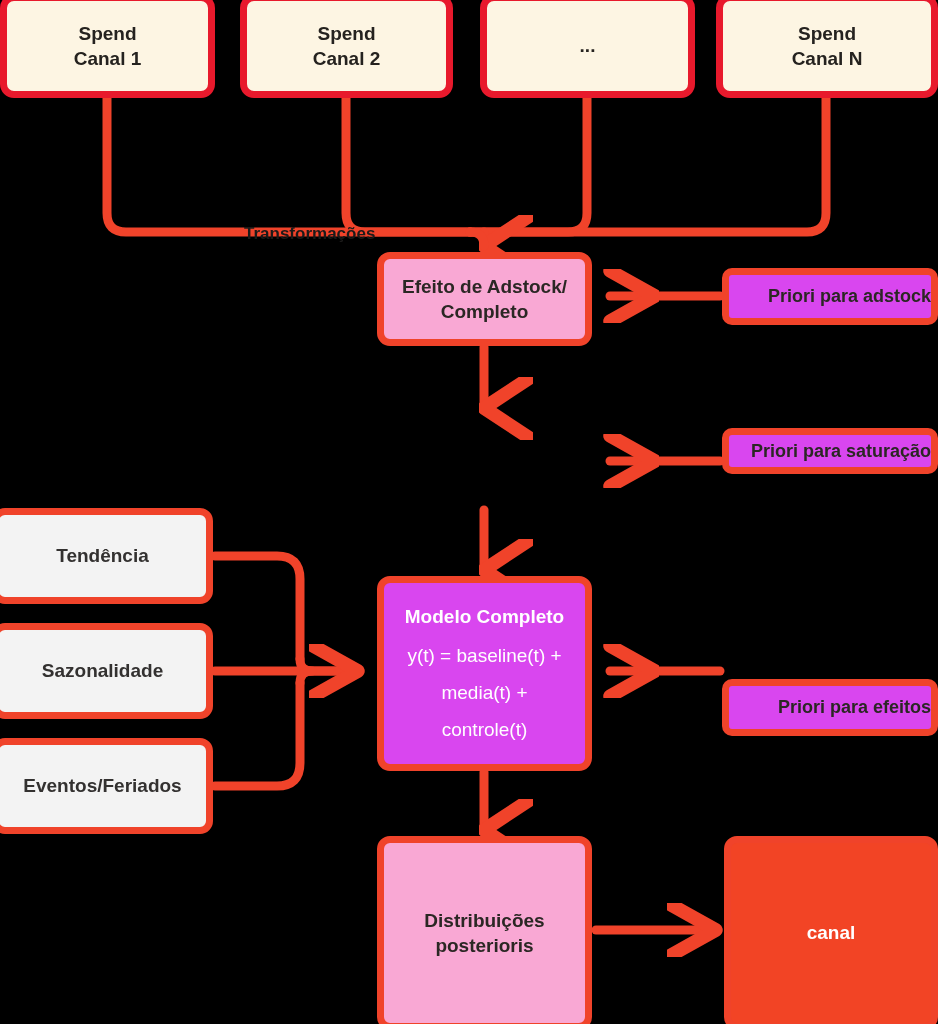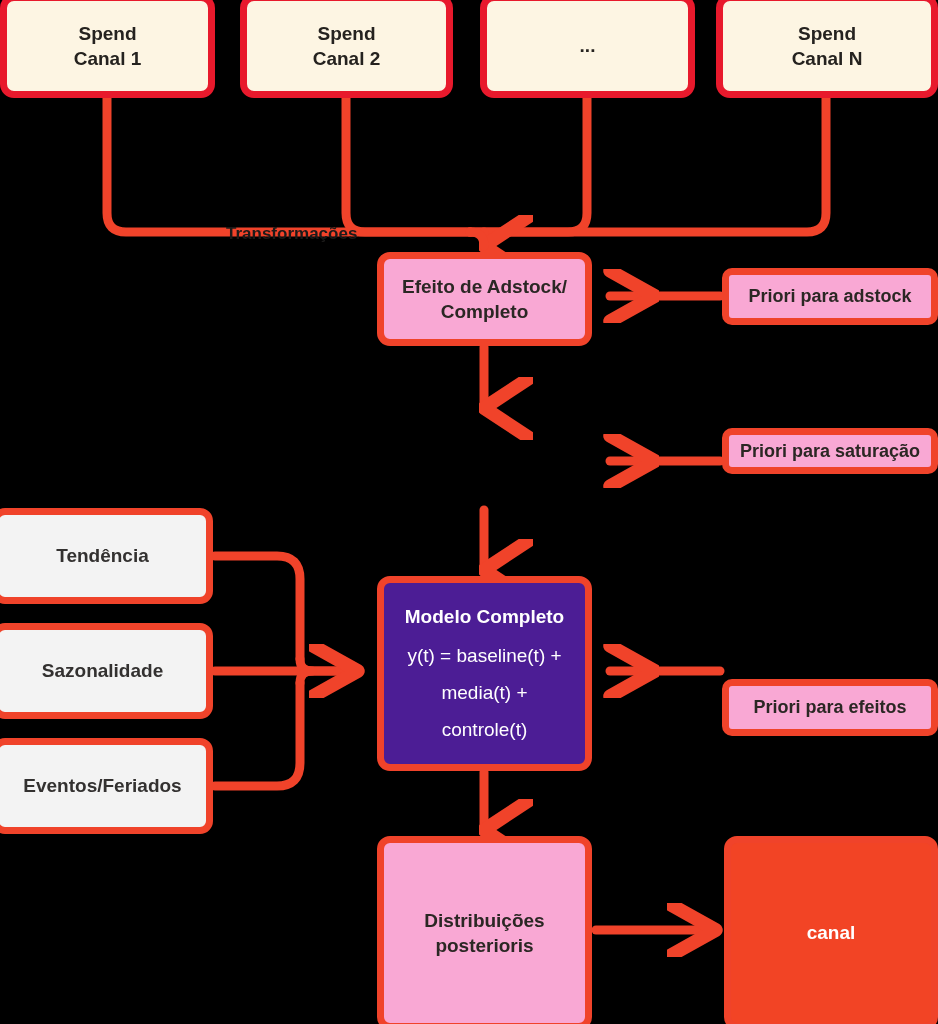--- a/index.html
+++ b/index.html
@@ -54,21 +54,21 @@
     background: #f9a8d4;
     border: 7px solid #f0432a;
     color: #2b2724;
     font-size: 19px;
     font-weight: bold;
     border-radius: 13px;
   }
 
   
   .core-box {
-    background: #4c1d95;
+    background: #d946ef;
     border: 7px solid #f0432a;
     color: #ffffff;
     font-size: 19px;
     border-radius: 13px;
     gap: 12px;
   }
   .core-box .title {
     font-weight: bold;
     margin-bottom: 1px;
   }
@@ -81,26 +81,27 @@
     background: #f24425;
     border: 7px solid #f0432a;
     color: #ffffff;
     font-size: 19px;
     font-weight: bold;
     border-radius: 13px;
   }
 
   
   .prior {
-    background: #f9a8d4;
+    background: #d946ef;
     border: 7px solid #f0432a;
     color: #2b2724;
     font-size: 18px;
     font-weight: bold;
     border-radius: 10px;
+    align-items: flex-end;
   }
 
   
   .ctrl {
     background: #f3f3f3;
     border: 7px solid #f0432a;
     color: #333130;
     font-size: 19px;
     font-weight: bold;
     border-radius: 13px;
@@ -157,21 +158,21 @@
       <path d="M215,556 L277,556 Q300,556 300,579 L300,659"></path>
       <path d="M215,786 L277,786 Q300,786 300,763 L300,683"></path>
       <path d="M215,671 L350,671"></path>
       <path d="M300,659 Q300,671 312,671 L358,671" marker-end="url(#ar-right)"></path>
       <path d="M300,683 Q300,671 312,671"></path>
 
       <path d="M596,930 L716,930" marker-end="url(#ar-right)"></path>
     </g>
   </svg>
 
-  <div class="caption" style="left:226px; top:224px;">Transformações</div>
+  <div class="caption" style="left:244px; top:224px;">Transformações</div>
 
   <div class="node spend" style="left:0px; top:-6px; width:215px; height:104px;">
     <span class="ln">Spend</span>
     <span class="ln">Canal 1</span>
   </div>
 
   <div class="node spend" style="left:240px; top:-6px; width:213px; height:104px;">
     <span class="ln">Spend</span>
     <span class="ln">Canal 2</span>
   </div>

